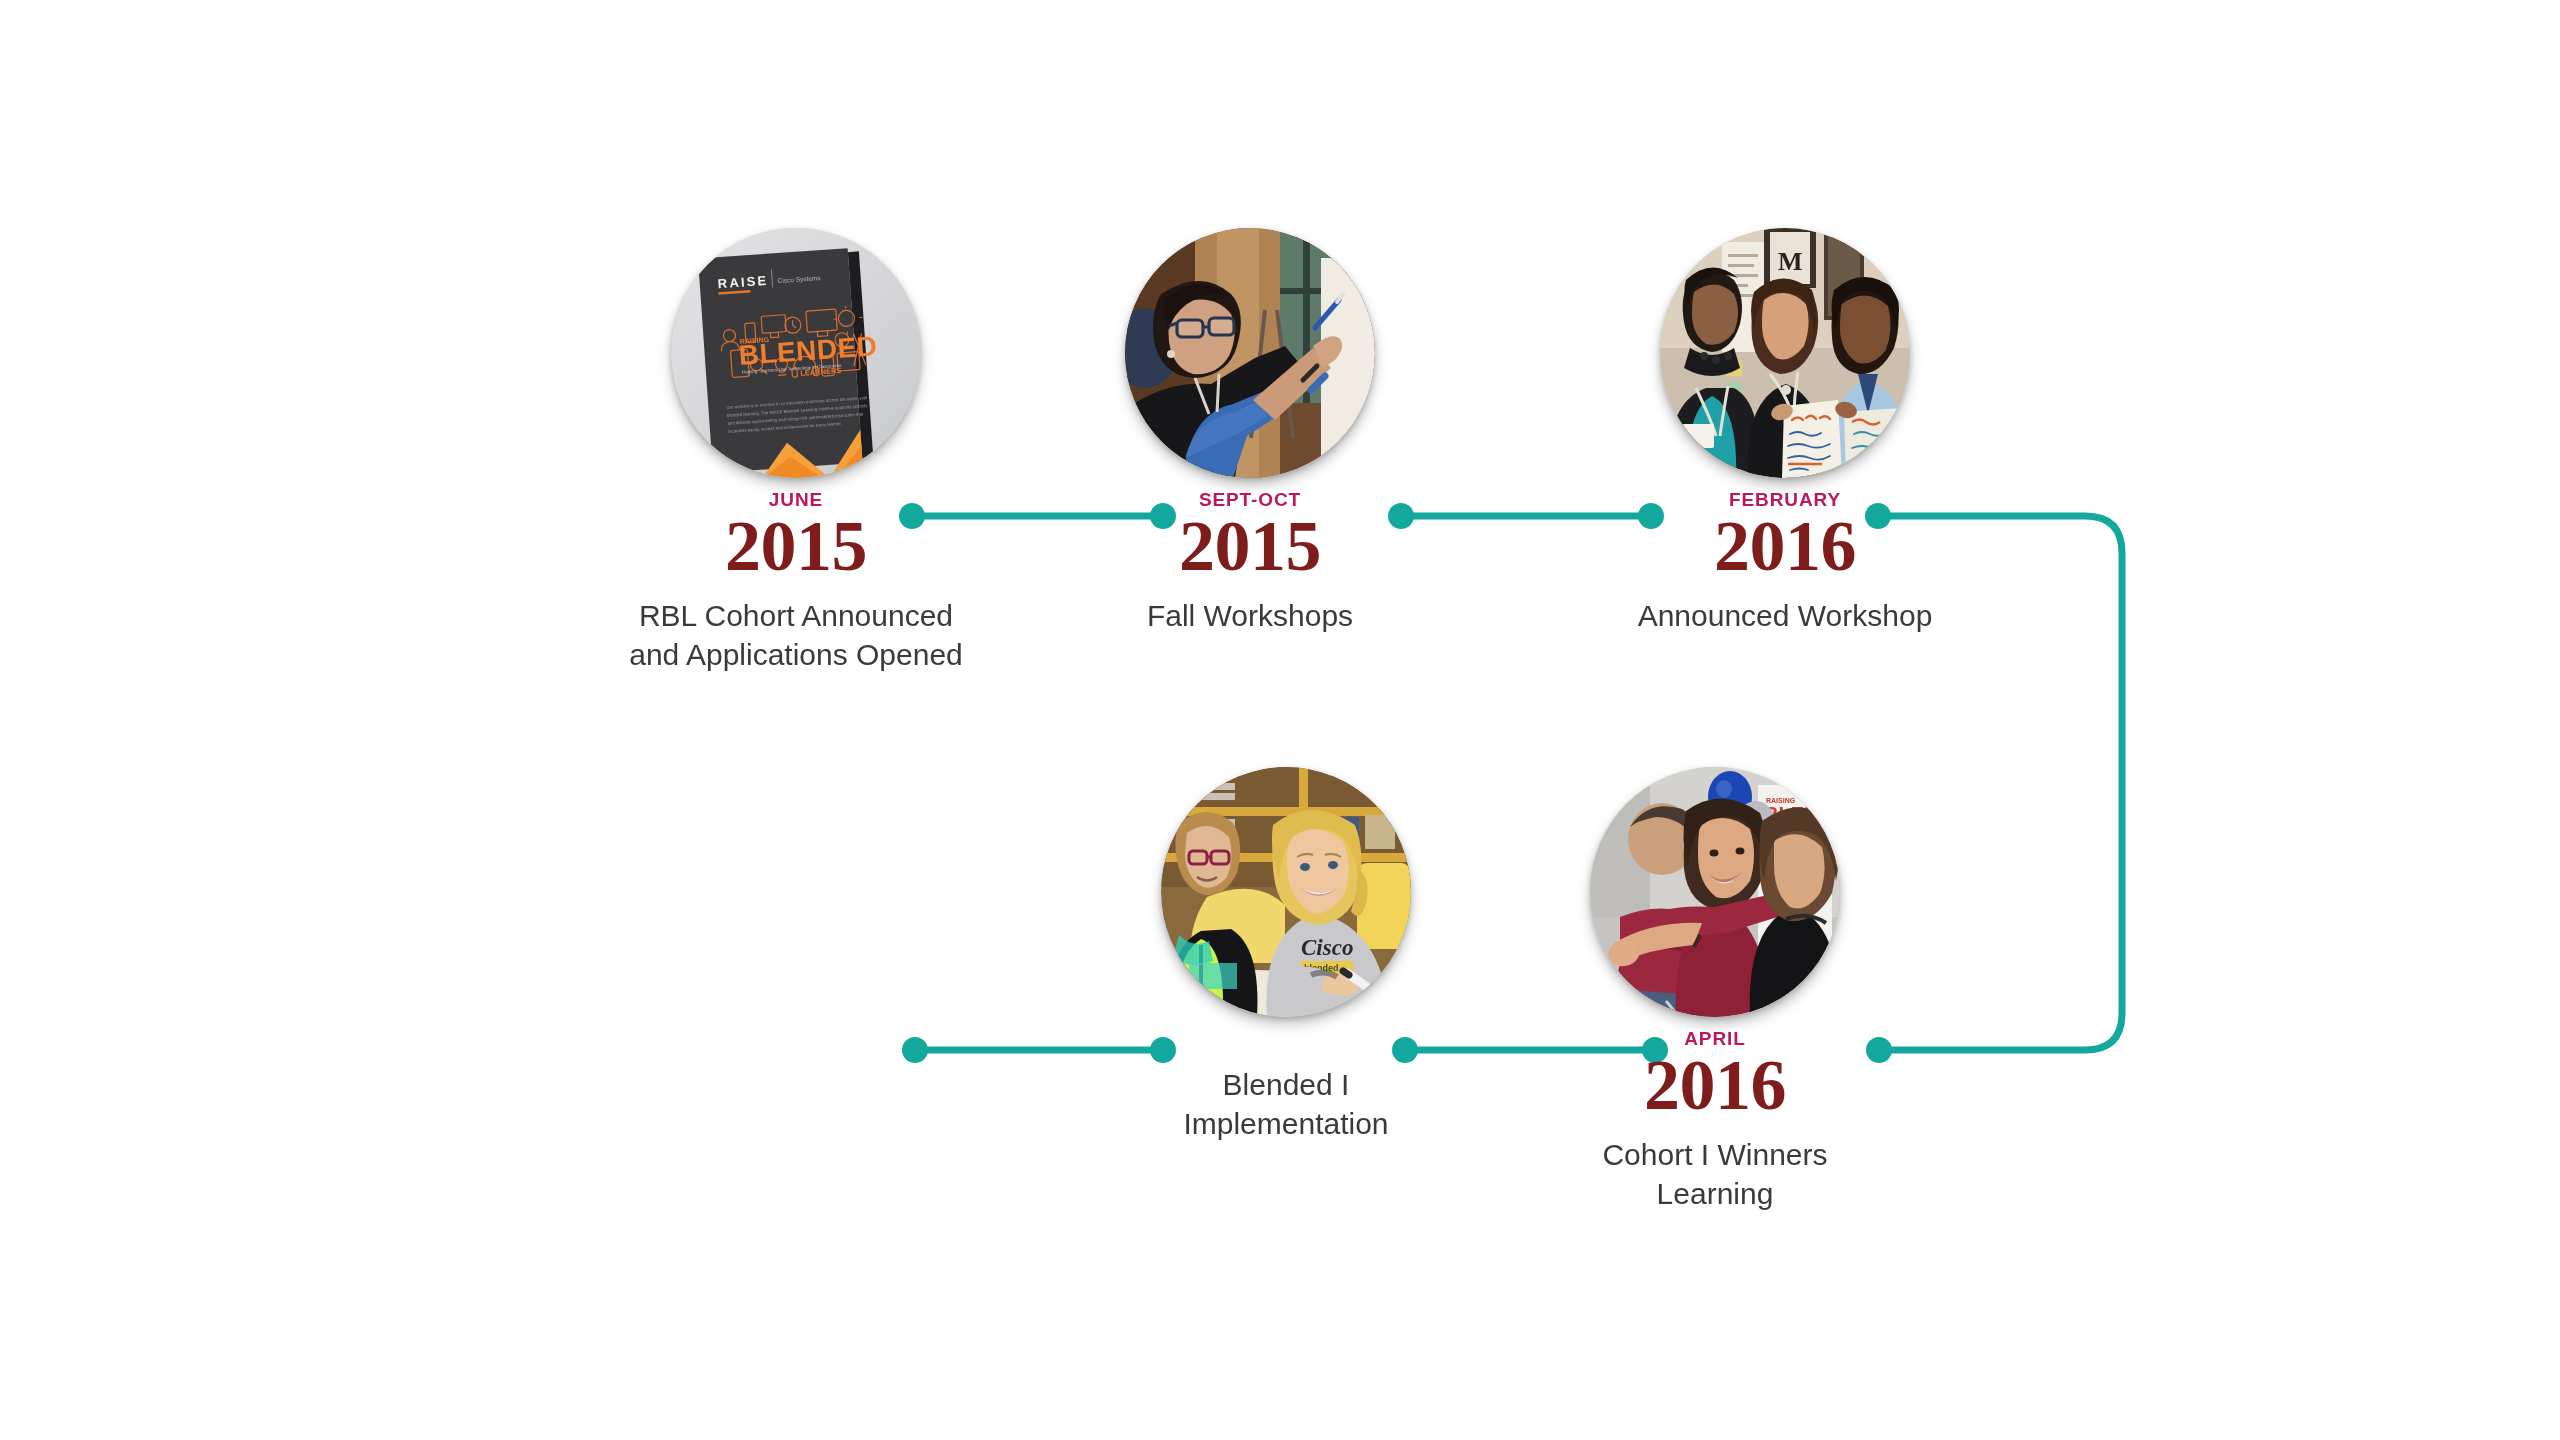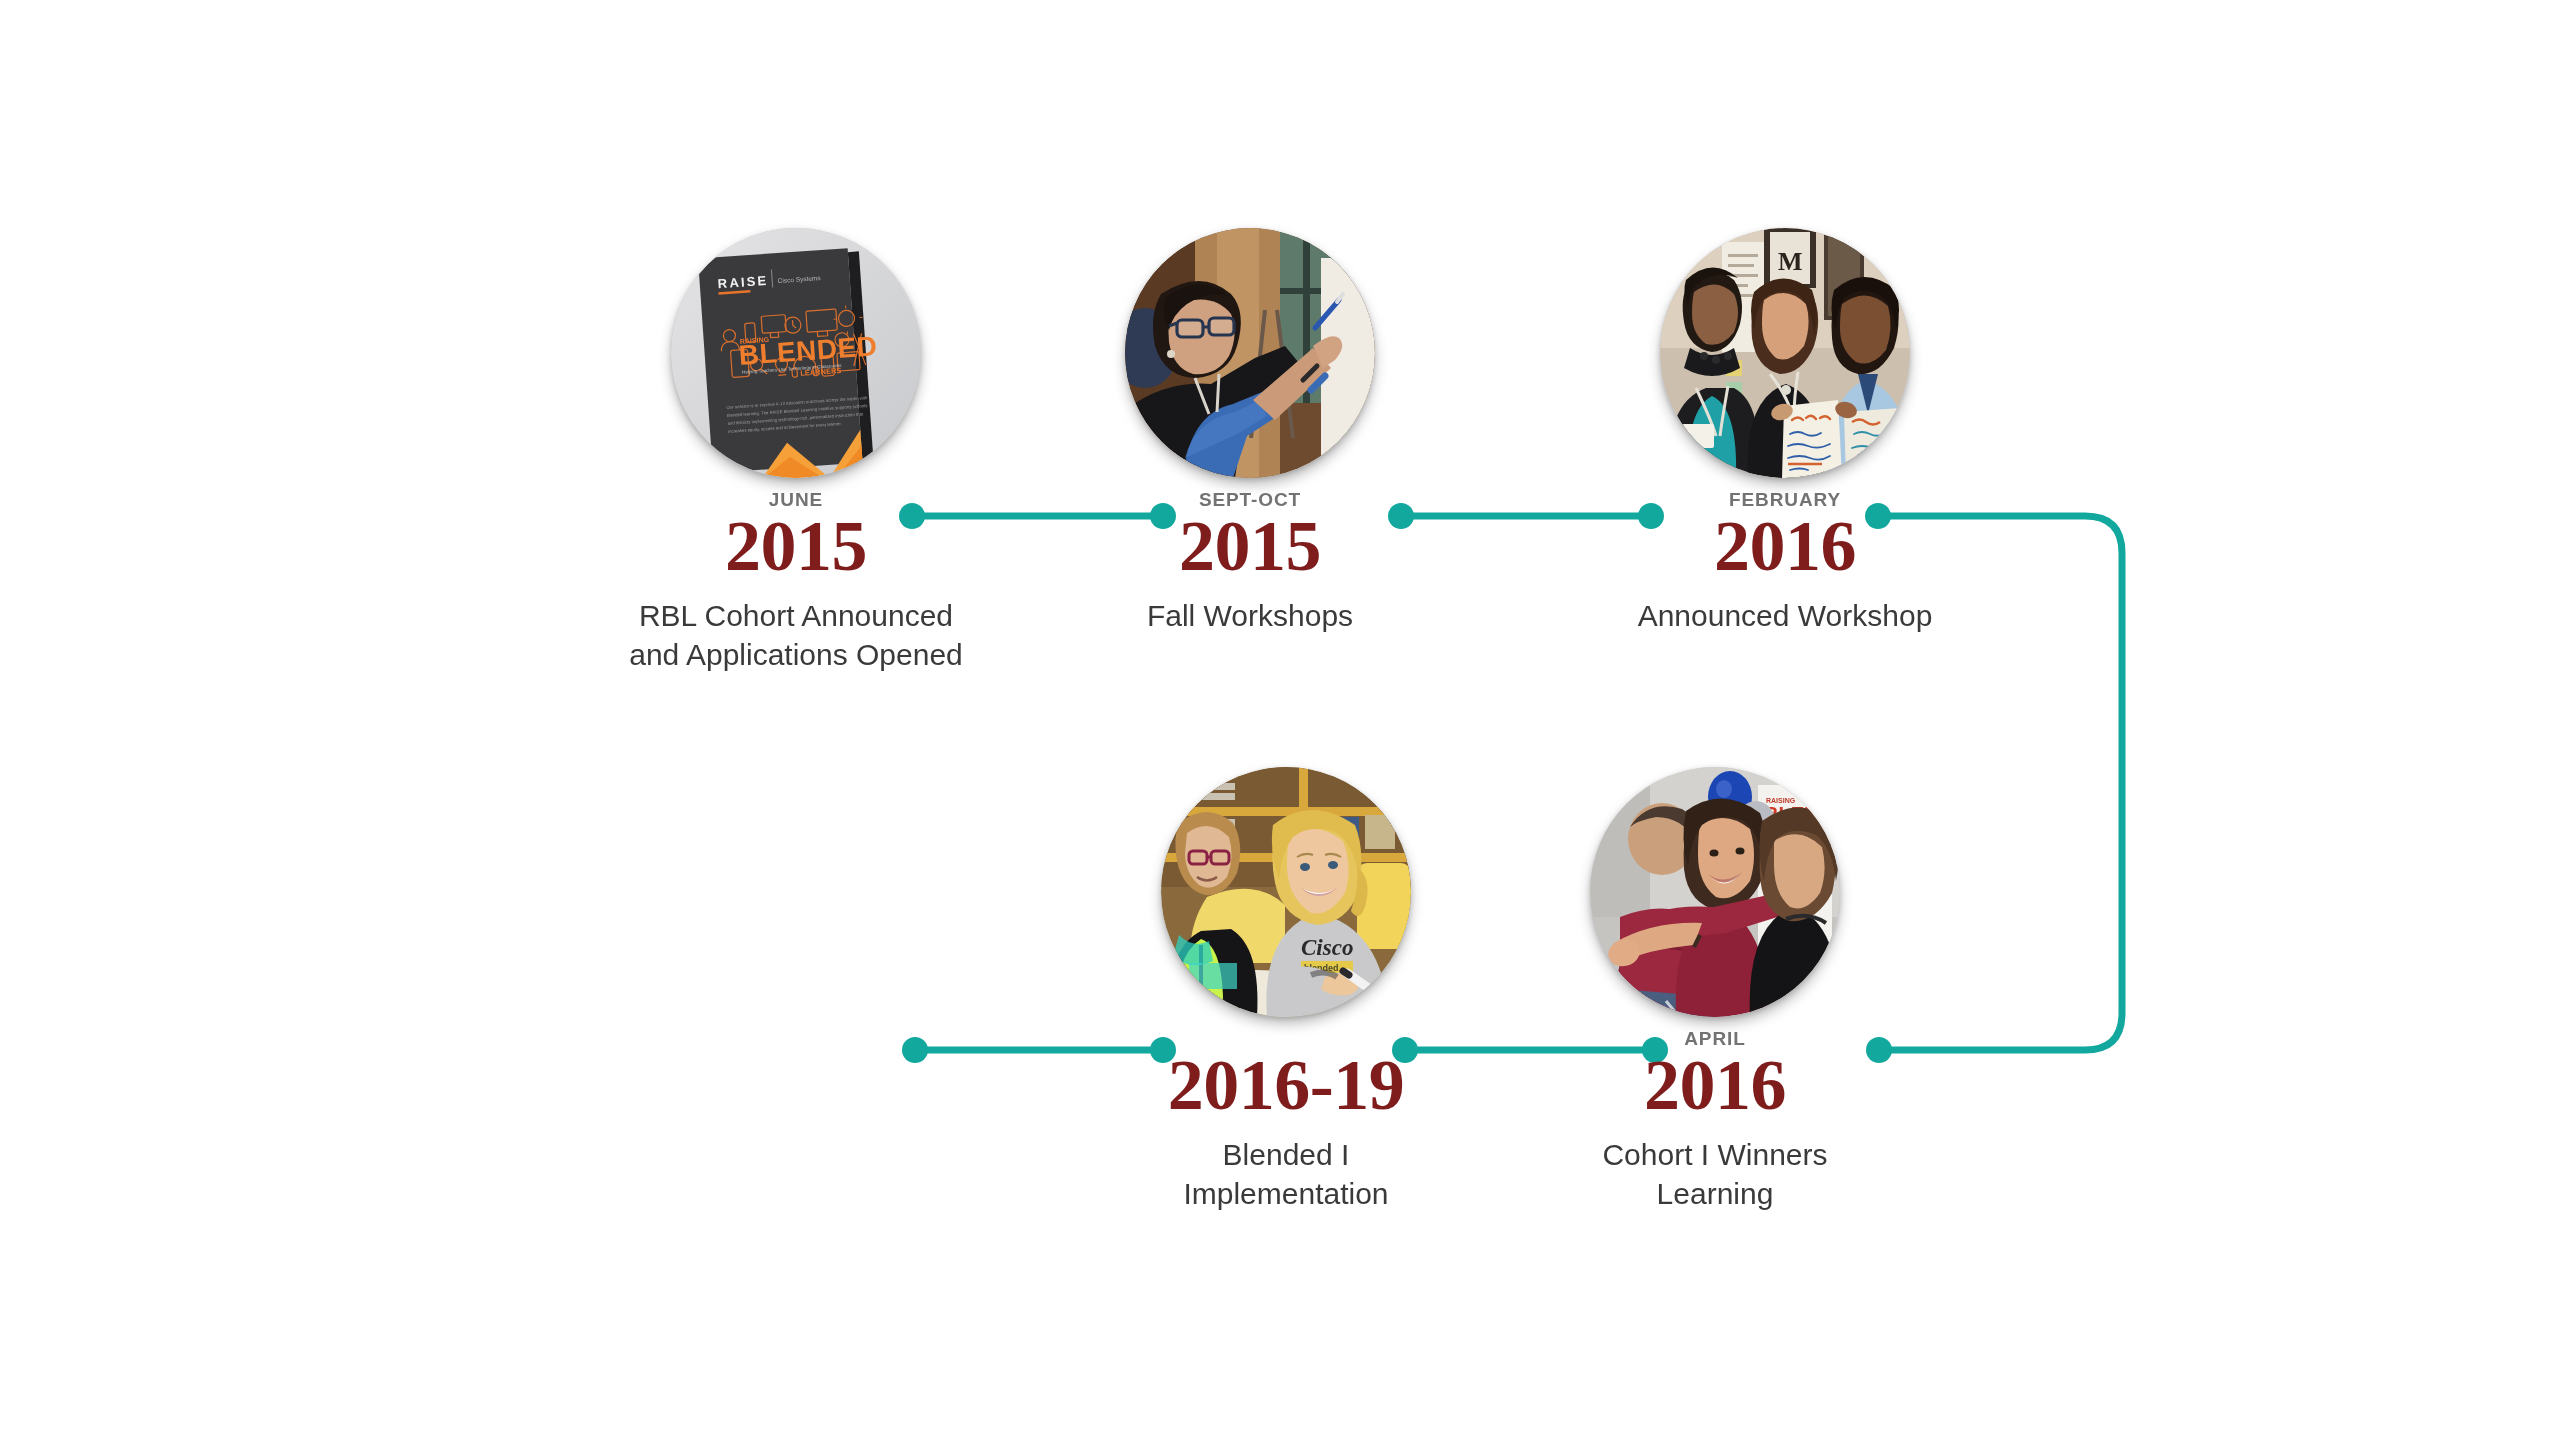--- a/index.html
+++ b/index.html
@@ -50,21 +50,21 @@
     box-shadow: 0 7px 13px rgba(0,0,0,0.26), 0 2px 5px rgba(0,0,0,0.16);
     background: #cfcfcf;
   }
   .photo svg { display: block; width: 250px; height: 250px; }
 
   .month {
     margin-top: 12px;
     font-size: 19px;
     font-weight: bold;
     letter-spacing: 0.9px;
-    color: #737373;
+    color: #be185d;
     line-height: 1.05;
     text-transform: uppercase;
     height: 22px;
   }
   .month.empty { visibility: hidden; }
 
   .year {
     font-family: "Liberation Serif", serif;
     font-size: 72px;
     font-weight: bold;
@@ -443,21 +443,20 @@
               <path d="M164 210 Q186 202 196 214 Q200 224 188 228 Q170 230 160 222Z" fill="#edc79c"></path>
               <path d="M186 206 L206 220" stroke="#f2f2f2" stroke-width="9" stroke-linecap="round"></path>
               <path d="M182 204 L188 208" stroke="#2a2a2c" stroke-width="7" stroke-linecap="round"></path>
               <path d="M150 208 q14 -6 26 2" stroke="#3a3a3c" stroke-width="6" fill="none" opacity="0.5"></path>
             </g>
           </g>
         </svg>
       </div>
     </div>
     <div class="month empty"></div>
-    <div class="year">2016-19</div>
     <div class="caption">Blended I
 Implementation</div>
   </div>
 
   <div class="node" style="left: 1455px; top: 767px;">
     <div class="photo-wrap">
       <div class="photo">
         <svg viewBox="0 0 250 250" xmlns="http://www.w3.org/2000/svg">
           <defs>
               <clipPath id="c5">

